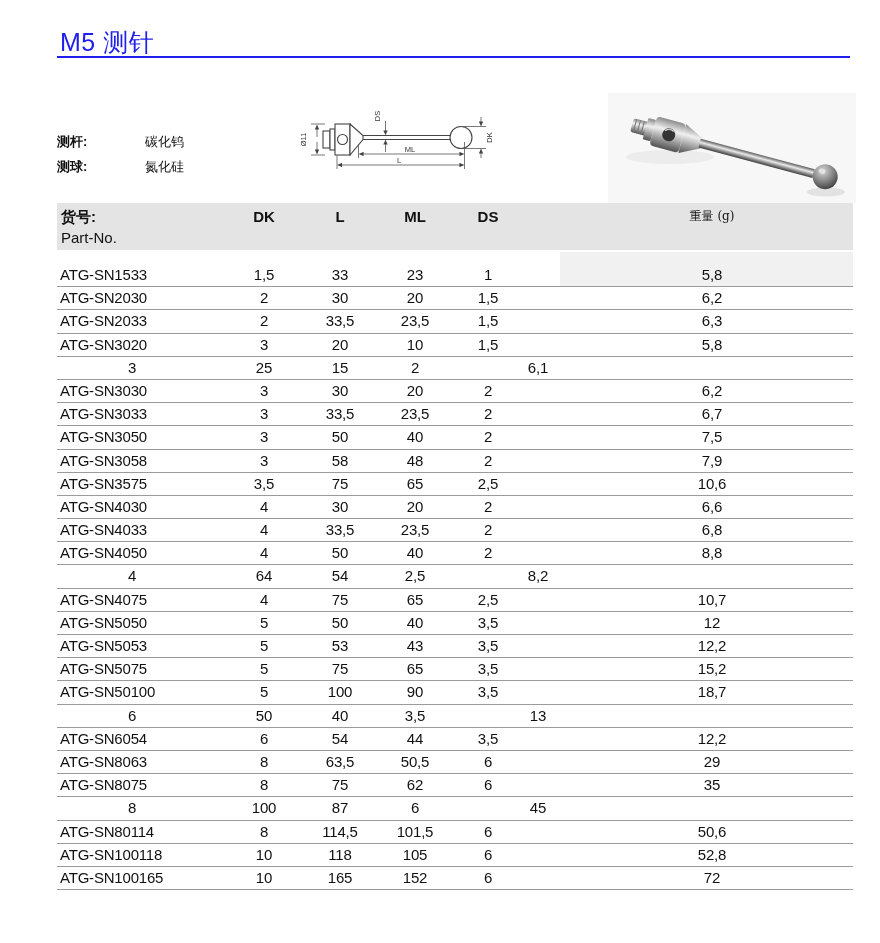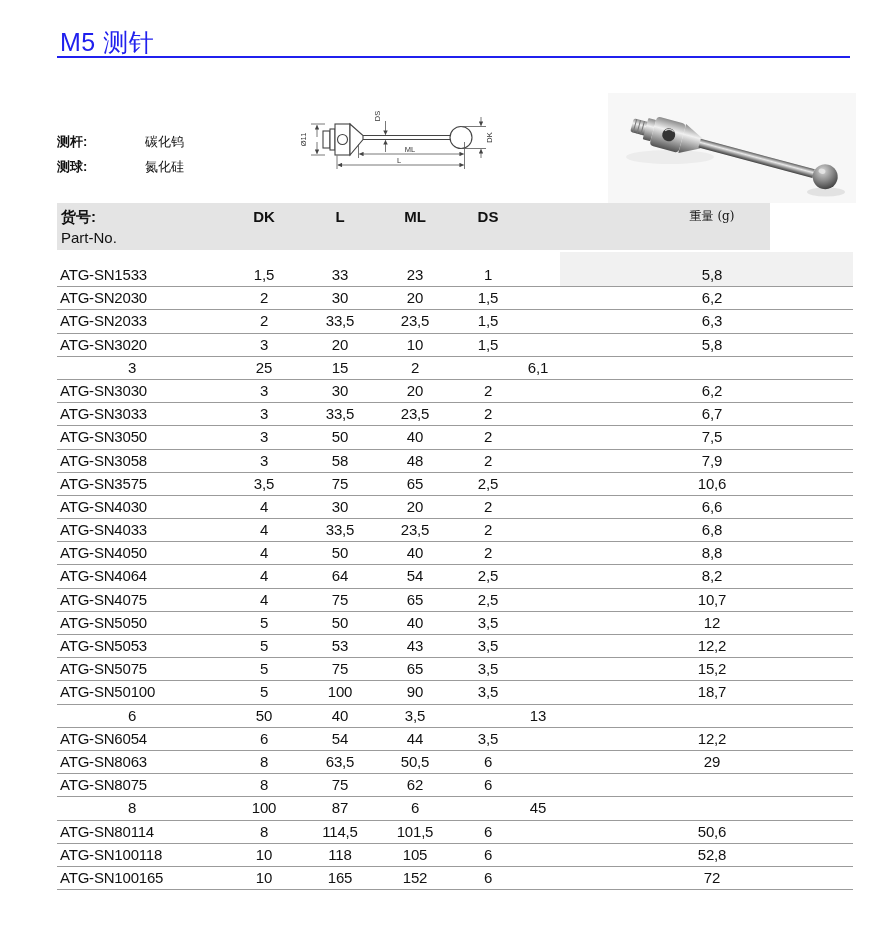--- a/index.html
+++ b/index.html
@@ -25,21 +25,21 @@
   }
   .materials{position:absolute;left:57px;top:129px;font-size:13px;}
   .mat-row{display:flex;height:25px;line-height:25px;}
   .mat-label{font-weight:bold;width:88px;}
   .diagram{position:absolute;left:295px;top:92px;width:215px;height:103px;}
   .diagram svg text{font-family:"Liberation Sans","DejaVu Sans",sans-serif;font-size:7.5px;fill:#333;}
   .photo{position:absolute;left:608px;top:93px;width:248px;height:110px;background:var(--photo-bg);}
   .photo-strip{position:absolute;left:560px;top:252px;width:293px;height:35px;background:var(--strip-bg);}
 
   .thead{
-    position:absolute;left:57px;top:203px;width:713px;height:47px;
+    position:absolute;left:57px;top:203px;width:796px;height:47px;
     background:var(--header-bg);font-size:15px;
   }
   .thead .zh{position:absolute;left:4px;top:5px;font-weight:bold;}
   .thead .en{position:absolute;left:4px;top:26px;}
   .thead .col{position:absolute;top:5px;font-weight:bold;transform:translateX(-50%);}
   .thead .wcol{
     position:absolute;top:5px;transform:translateX(-50%);
     font-family:"DejaVu Serif","Liberation Serif",serif;font-weight:normal;font-size:12px;
   }
   .tbody{
@@ -298,21 +298,20 @@
       <div class="cell part">ATG-SN4050</div>
       <div class="cell c">4</div>
       <div class="cell c">50</div>
       <div class="cell c">40</div>
       <div class="cell c">2</div>
       <div class="cell spacer"></div>
       <div class="cell c">8,8</div>
     </div>
 
     <div class="row">
-      <div class="cell part">ATG-SN4064</div>
       <div class="cell c">4</div>
       <div class="cell c">64</div>
       <div class="cell c">54</div>
       <div class="cell c">2,5</div>
       <div class="cell spacer"></div>
       <div class="cell c">8,2</div>
     </div>
 
     <div class="row">
       <div class="cell part">ATG-SN4075</div>
@@ -393,20 +392,21 @@
       <div class="cell c">29</div>
     </div>
 
     <div class="row">
       <div class="cell part">ATG-SN8075</div>
       <div class="cell c">8</div>
       <div class="cell c">75</div>
       <div class="cell c">62</div>
       <div class="cell c">6</div>
       <div class="cell spacer"></div>
+      <div class="cell c">35</div>
     </div>
 
     <div class="row">
       <div class="cell c">8</div>
       <div class="cell c">100</div>
       <div class="cell c">87</div>
       <div class="cell c">6</div>
       <div class="cell spacer"></div>
       <div class="cell c">45</div>
     </div>

